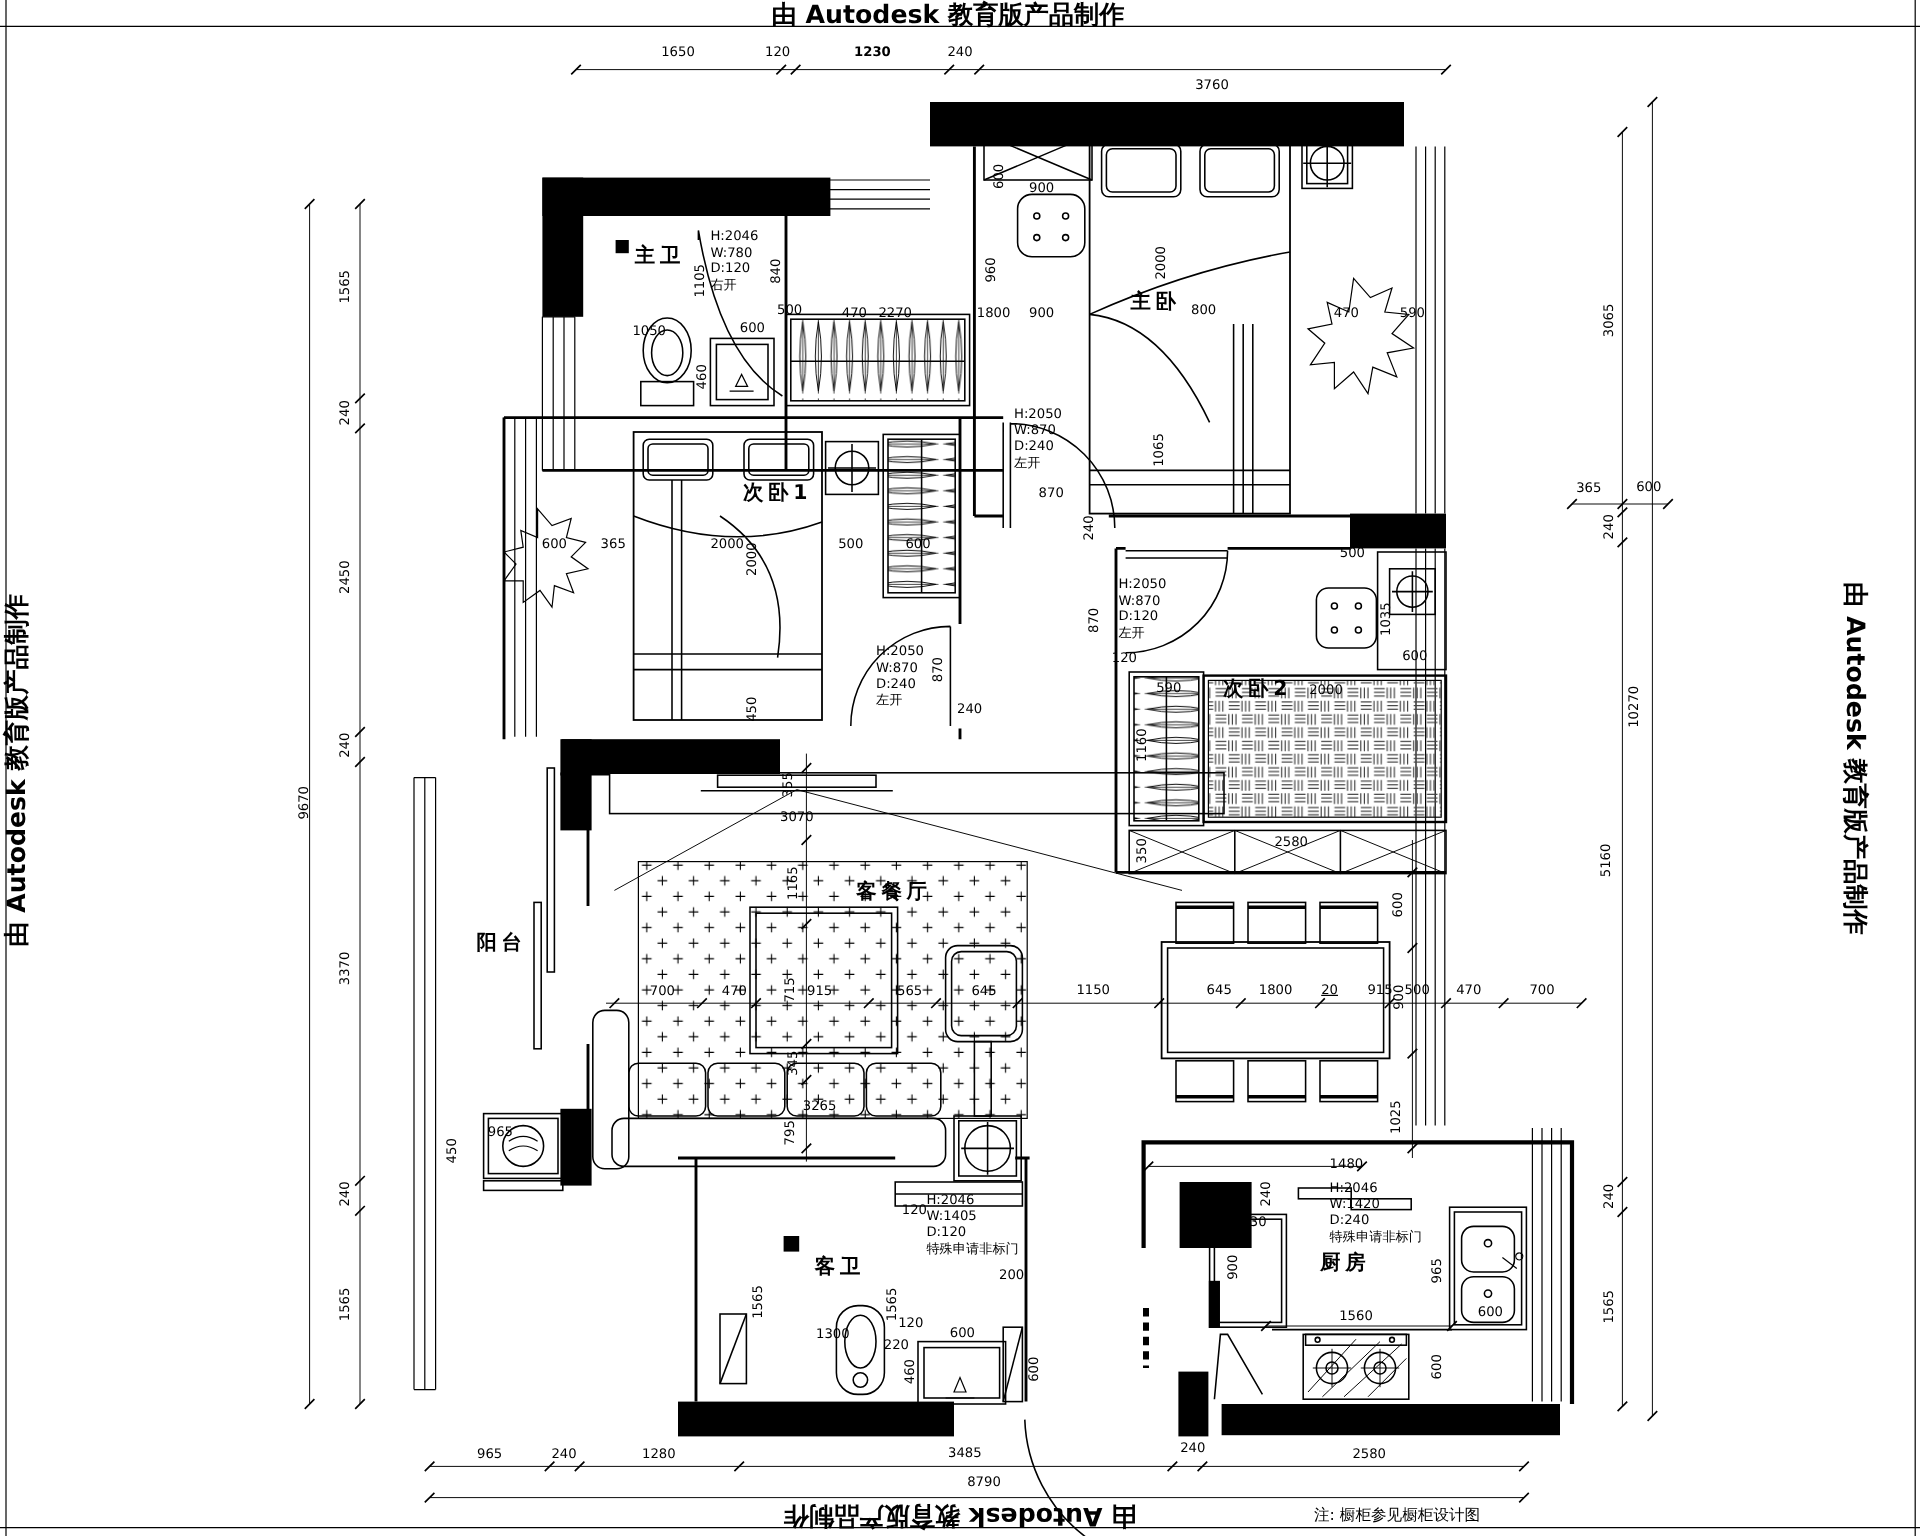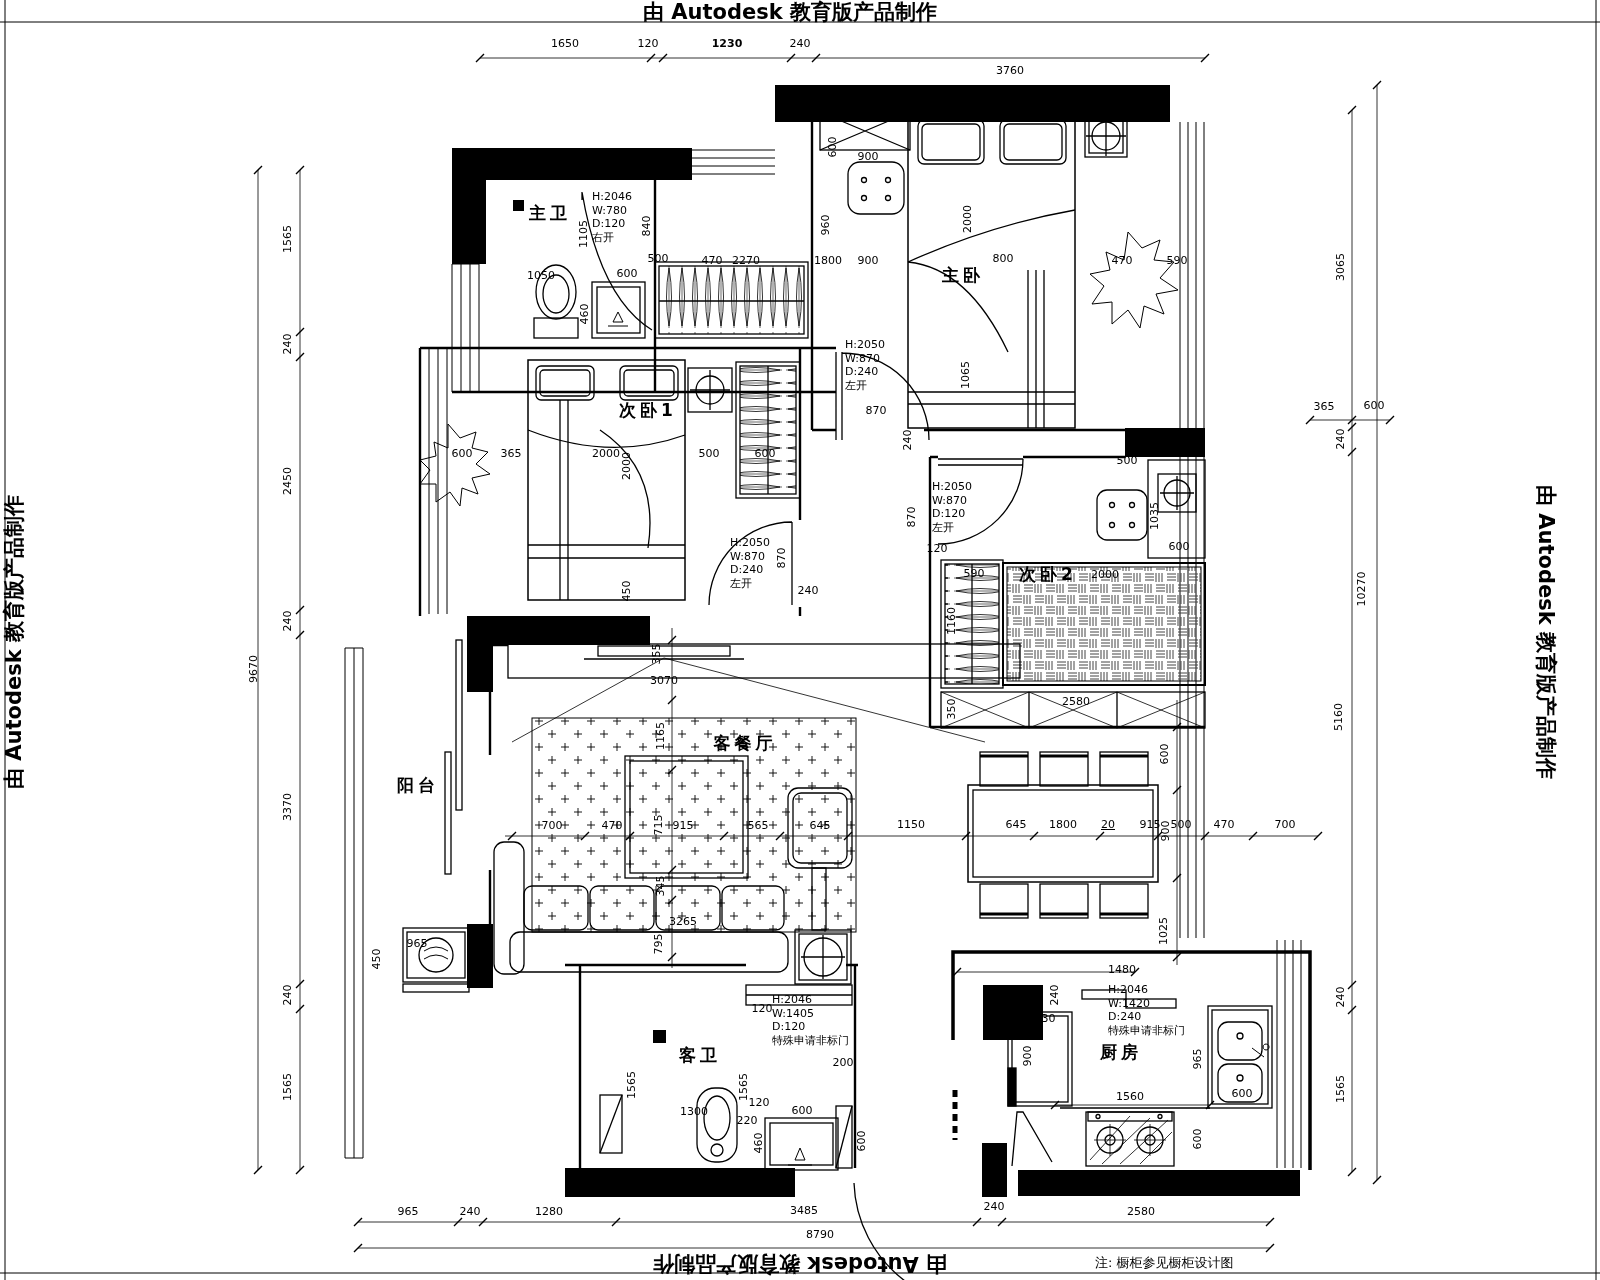--- a/index.html
+++ b/index.html
@@ -281,21 +281,21 @@
   </g>
 </svg>
 
 <div class="wm top">由 Autodesk 教育版产品制作</div>
 <div class="wm bottom">由 Autodesk 教育版产品制作</div>
 <div class="wm left">由 Autodesk 教育版产品制作</div>
 <div class="wm right">由 Autodesk 教育版产品制作</div>
 <div class="note">注: 橱柜参见橱柜设计图</div>
 
 <div class="room" style="left: 550px; top: 213px;">主卫</div>
-    <div class="room" style="left: 963px; top: 275px;">主卧</div>
+    <div class="room" style="left: 963px; top: 251px;">主卧</div>
     <div class="room" style="left: 648px; top: 410px;">次卧1</div>
     <div class="room" style="left: 1048px; top: 574px;">次卧2</div>
     <div class="room" style="left: 745px; top: 743px;">客餐厅</div>
     <div class="room" style="left: 418px; top: 785px; text-align: right;">阳台</div>
     <div class="room" style="left: 700px; top: 1055px;">客卫</div>
     <div class="room" style="left: 1121px; top: 1052px;">厨房</div>
     <div class="dim" style="left: 565px; top: 45px;">1650</div>
     <div class="dim" style="left: 648px; top: 45px;">120</div>
     <div class="dim" style="left: 727px; top: 45px; font-weight: bold;">1230</div>
     <div class="dim" style="left: 800px; top: 45px;">240</div>

